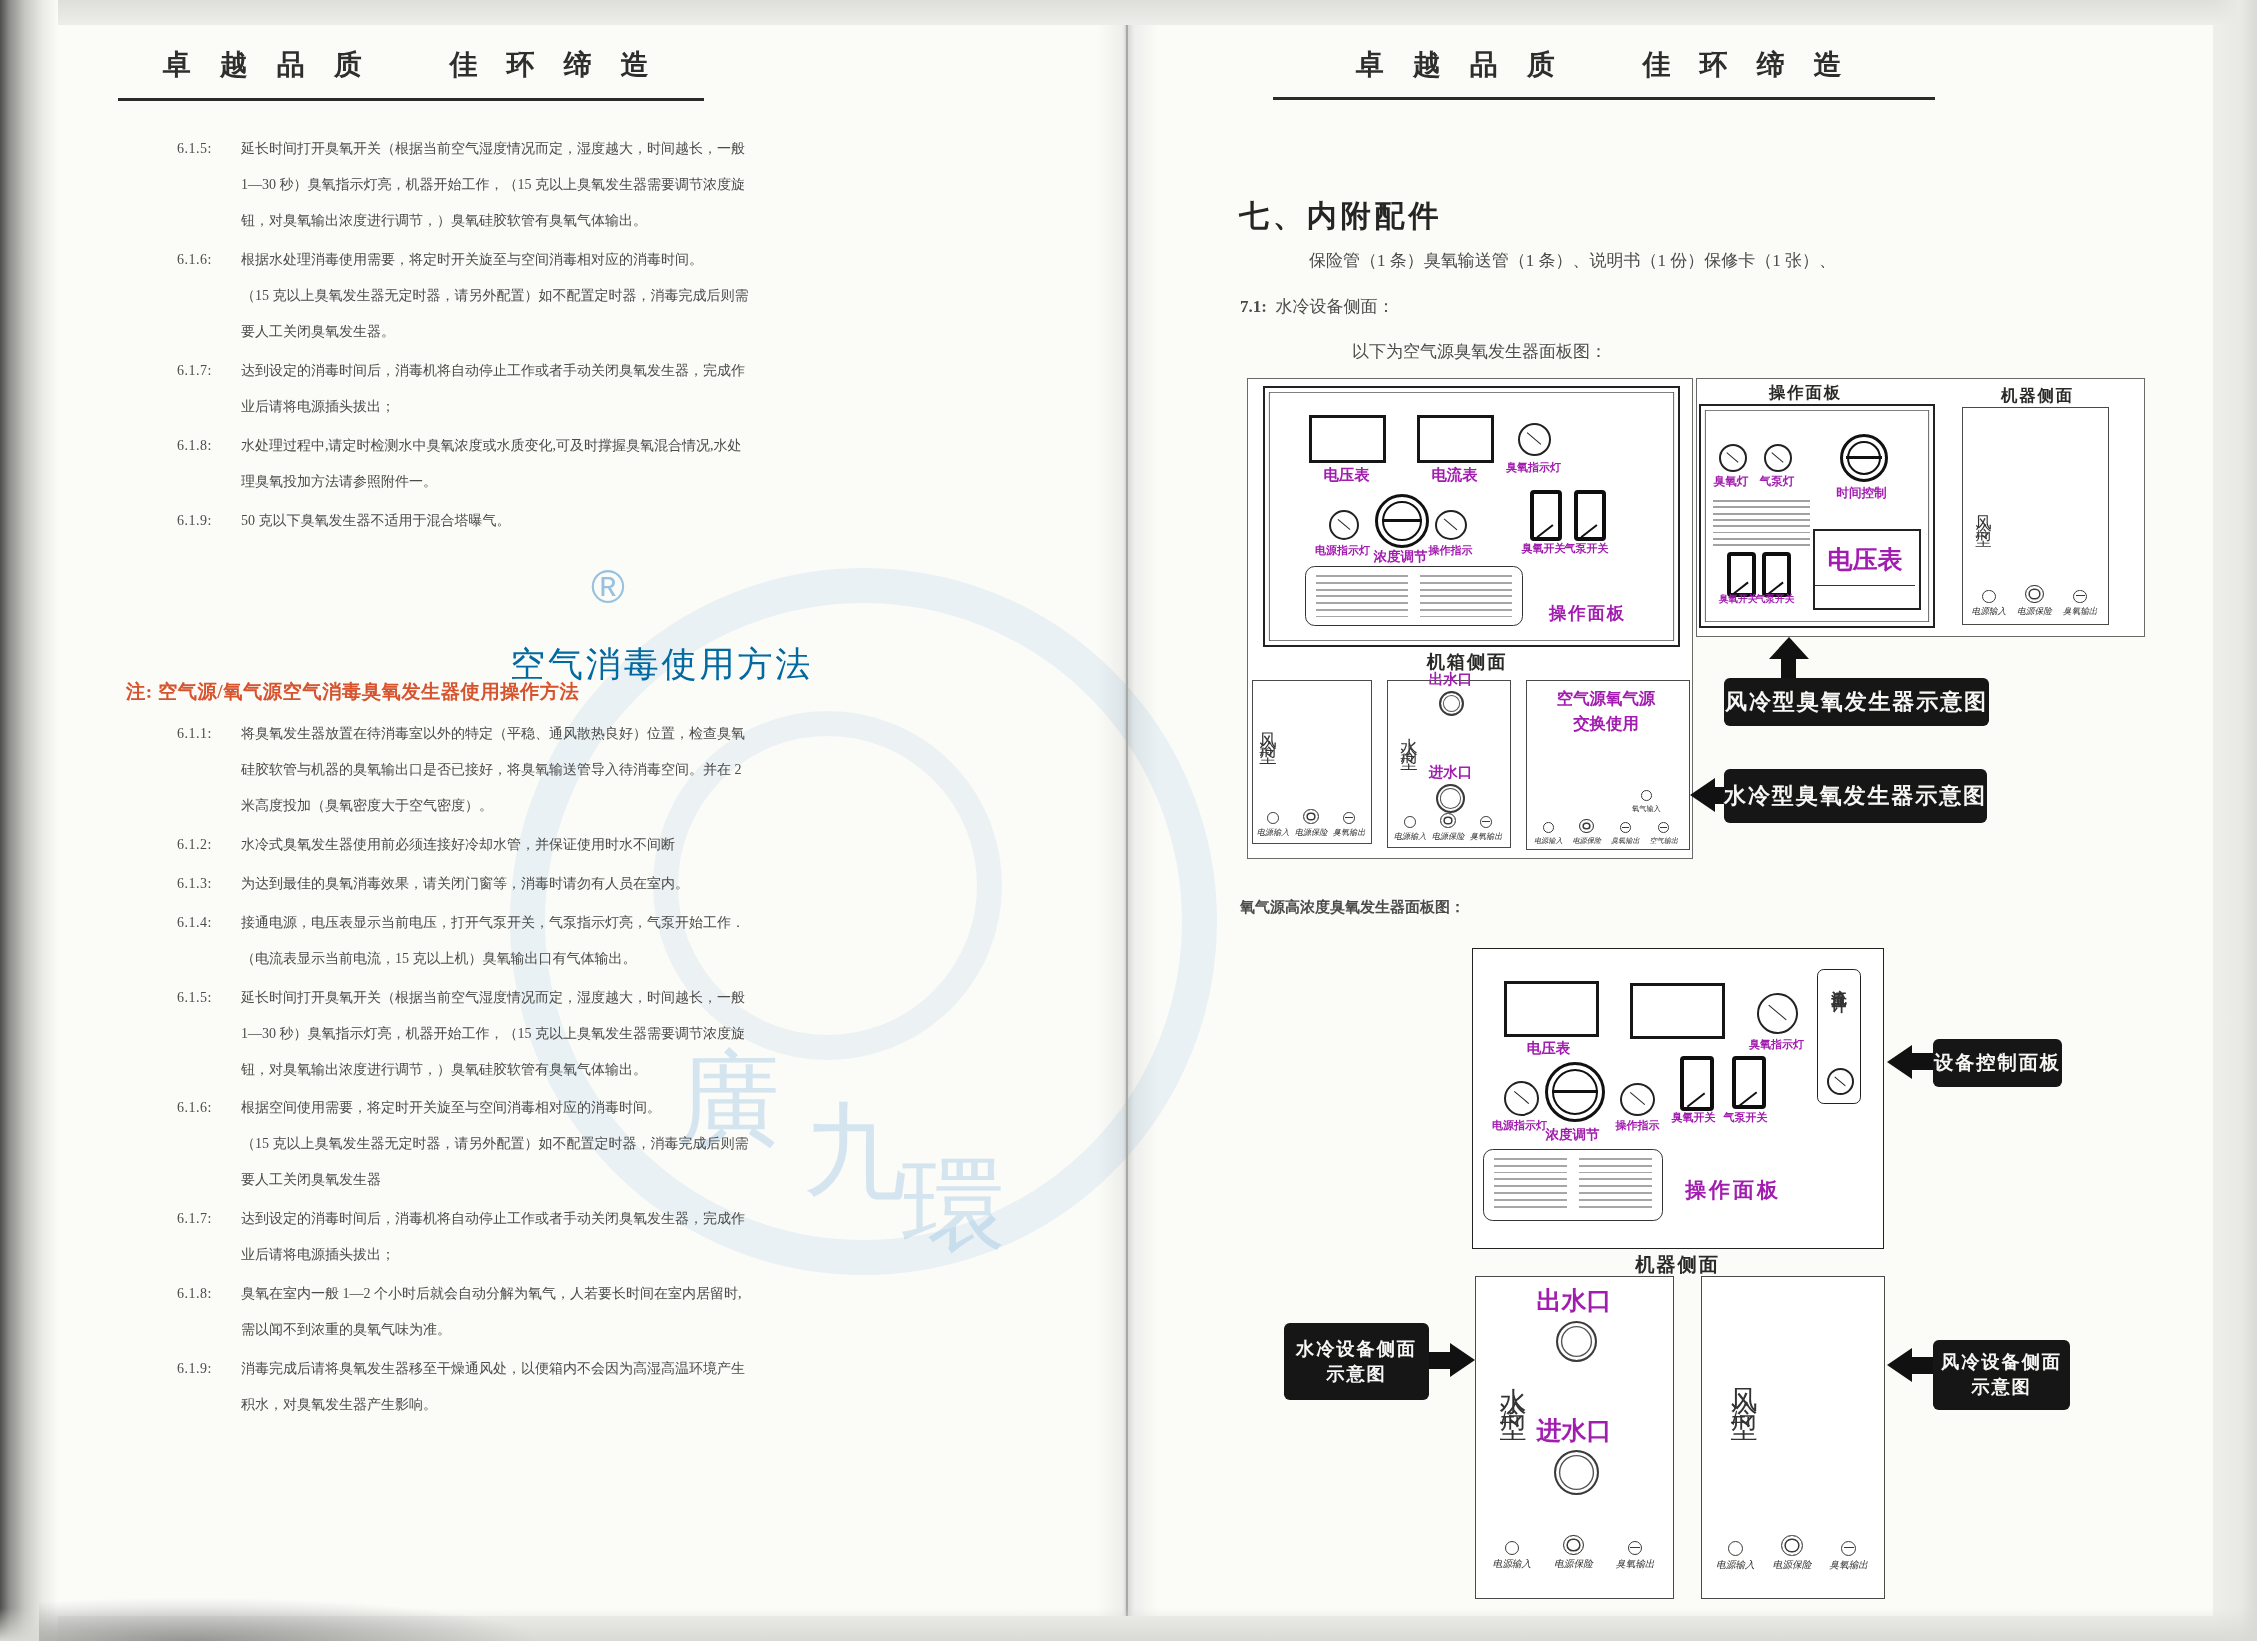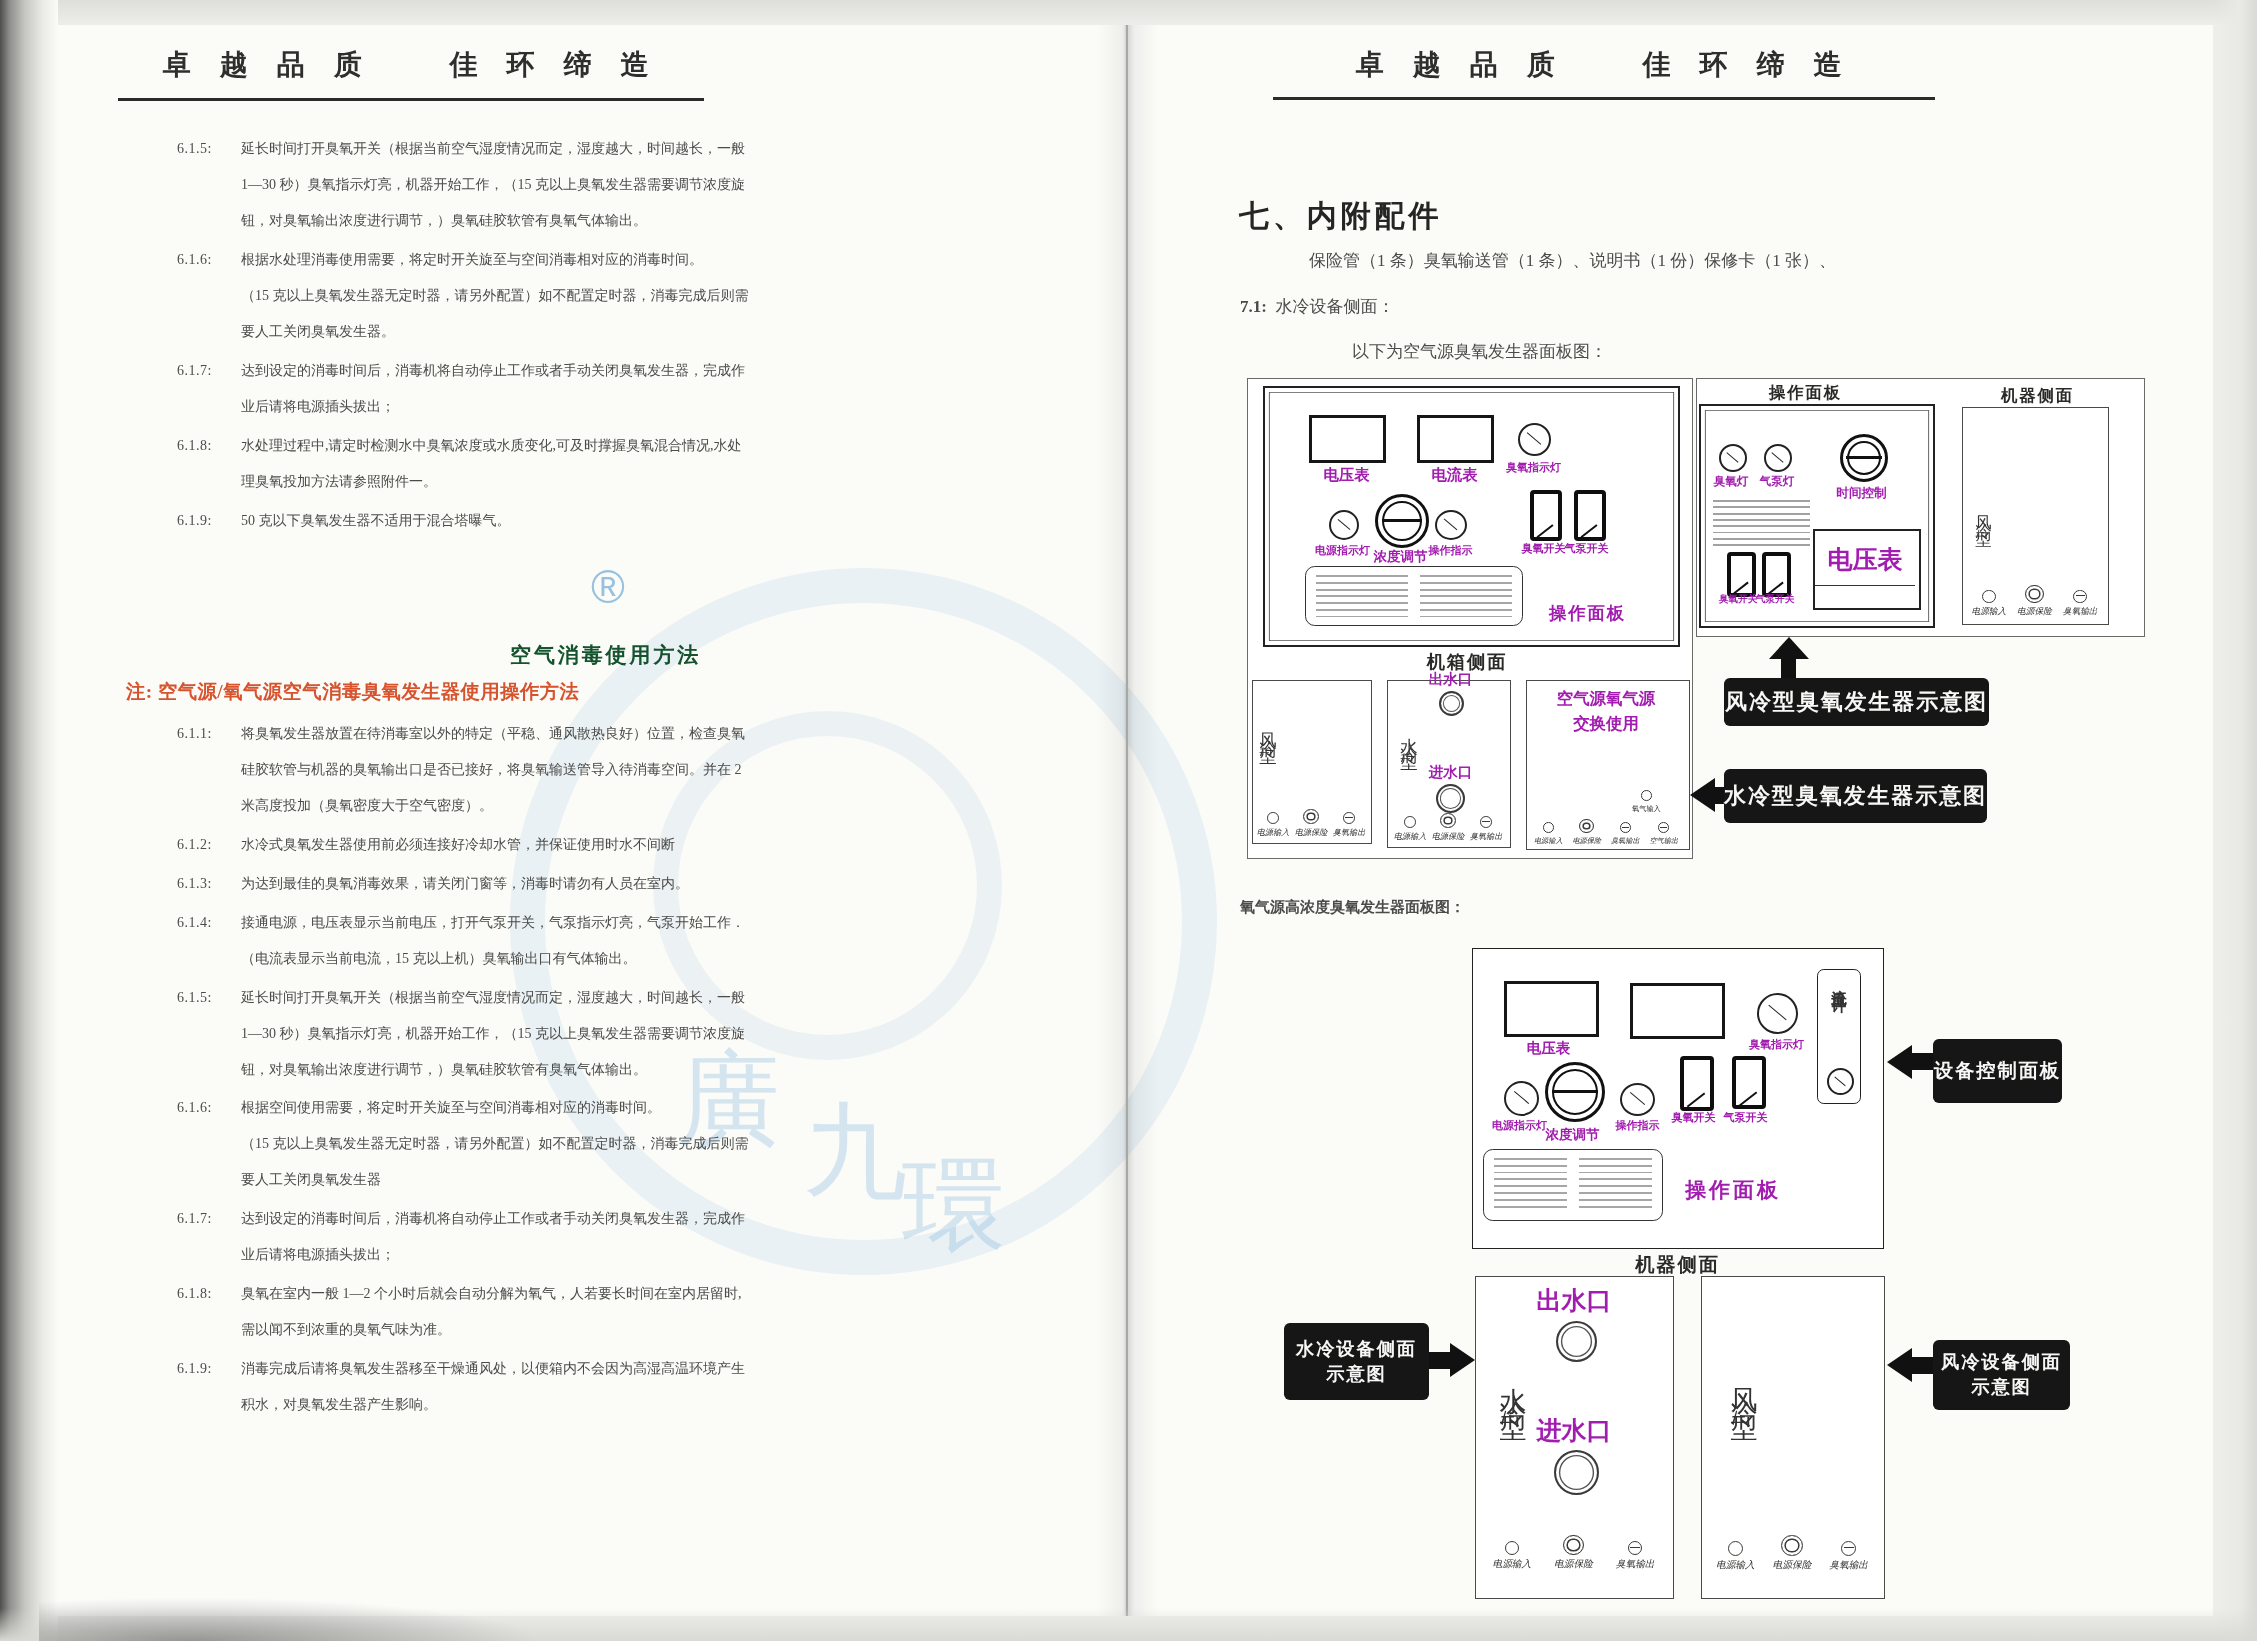--- a/index.html
+++ b/index.html
@@ -25,21 +25,21 @@
   .edge-top{position:absolute;left:0;top:0;width:2257px;height:25px;
     background:linear-gradient(180deg,#dededb 0,#ededea 100%);}
   
   .phead{position:absolute;font-family:"Liberation Sans",sans-serif;font-weight:bold;
     font-size:28px;letter-spacing:10.6px;color:#2e2e2c;text-align:center;white-space:pre;}
   .hrule{position:absolute;height:2.9px;background:#2b2b29;}
   .items{position:absolute;width:591px;}
   .item{position:relative;padding-left:64px;margin:0 0 2.9px 0;font-size:14px;line-height:36px;}
   .item .num{position:absolute;left:0;top:0;width:64px;letter-spacing:0.5px;}
   .pre{white-space:pre-line;}
-  .air-title{position:absolute;font-size:21px;font-weight:700;letter-spacing:2.9px;color:#14532d;}
+  .air-title{position:absolute;font-size:35px;font-weight:400;letter-spacing:2.9px;color:#0369a1;}
   .regmark{position:absolute;font-size:46px;color:#86b7da;opacity:.85;font-family:"Liberation Sans",sans-serif;}
   .note{position:absolute;font-size:19.3px;font-weight:600;color:#d7532e;letter-spacing:0.5px;}
   .h7{position:absolute;font-family:"Liberation Sans",sans-serif;font-weight:bold;font-size:30px;color:#252523;letter-spacing:3.9px;}
   .bodyline{position:absolute;font-size:17px;color:#4b4b49;}
   .b{font-weight:bold;}
   
   .wm-circle{position:absolute;border-radius:50%;pointer-events:none;}
   .wm-char{position:absolute;font-size:104px;color:rgba(125,180,220,.30);pointer-events:none;}
   
   .box{position:absolute;background:#fff;border:1.4px solid #4a4a48;}
@@ -291,21 +291,21 @@
 <div class="dlabel" style="left:1647px;top:1110px;width:93px;font-size:11px;">臭氧开关</div>
 <div class="dlabel" style="left:1699px;top:1110px;width:93px;font-size:11px;">气泵开关</div>
 <div class="fineprint" style="left:1483px;top:1149px;width:178px;height:70px;">
   <div class="fp-col" style="left:9.7px;width:73px;"></div>
   <div class="fp-col" style="left:95px;width:73px;"></div>
 </div>
 <div class="dlabel" style="left:1670px;top:1176px;width:126px;font-size:21px;letter-spacing:2.9px;">操作面板</div>
 <div class="cap" style="left:1598px;top:1251px;width:159px;font-size:19.3px;">机器侧面</div>
 <div class="tri-left" style="left:1887px;top:1045px;"></div>
 <div class="shaft" style="left:1912px;top:1053px;width:21px;height:17.4px;"></div>
-<div class="blabel" style="left:1933px;top:1039px;width:129px;height:64px;font-size:19.3px;">设备控制面板</div>
+<div class="blabel" style="left:1933px;top:1039px;width:129px;height:48px;font-size:19.3px;">设备控制面板</div>
 
 <div class="box" style="left:1475px;top:1276px;width:197px;height:321px;"></div>
 <div class="dlabel" style="left:1524px;top:1284px;width:100px;font-size:25px;font-family:'Liberation Serif',serif;font-weight:600;">出水口</div>
 <div class="picon" style="position:absolute;left:1556px;top:1321px;width:37px;height:37px;border-width:2.9px;box-shadow:inset 0 0 0 2.9px #fff,inset 0 0 0 4.3px #555;"></div>
 <div class="vtext" style="left:1495px;top:1366px;font-size:27px;letter-spacing:13.5px;">水冷型</div>
 <div class="dlabel" style="left:1524px;top:1414px;width:100px;font-size:25px;font-family:'Liberation Serif',serif;font-weight:600;">进水口</div>
 <div class="picon" style="position:absolute;left:1554px;top:1450px;width:41px;height:41px;border-width:2.9px;box-shadow:inset 0 0 0 2.9px #fff,inset 0 0 0 4.3px #555;"></div>
 <div class="ports" style="left:1481px;top:1527px;width:185px;height:44px;">
   <span class="port">
       <span class="picon" style="width:12.6px;height:12.6px;"></span>

